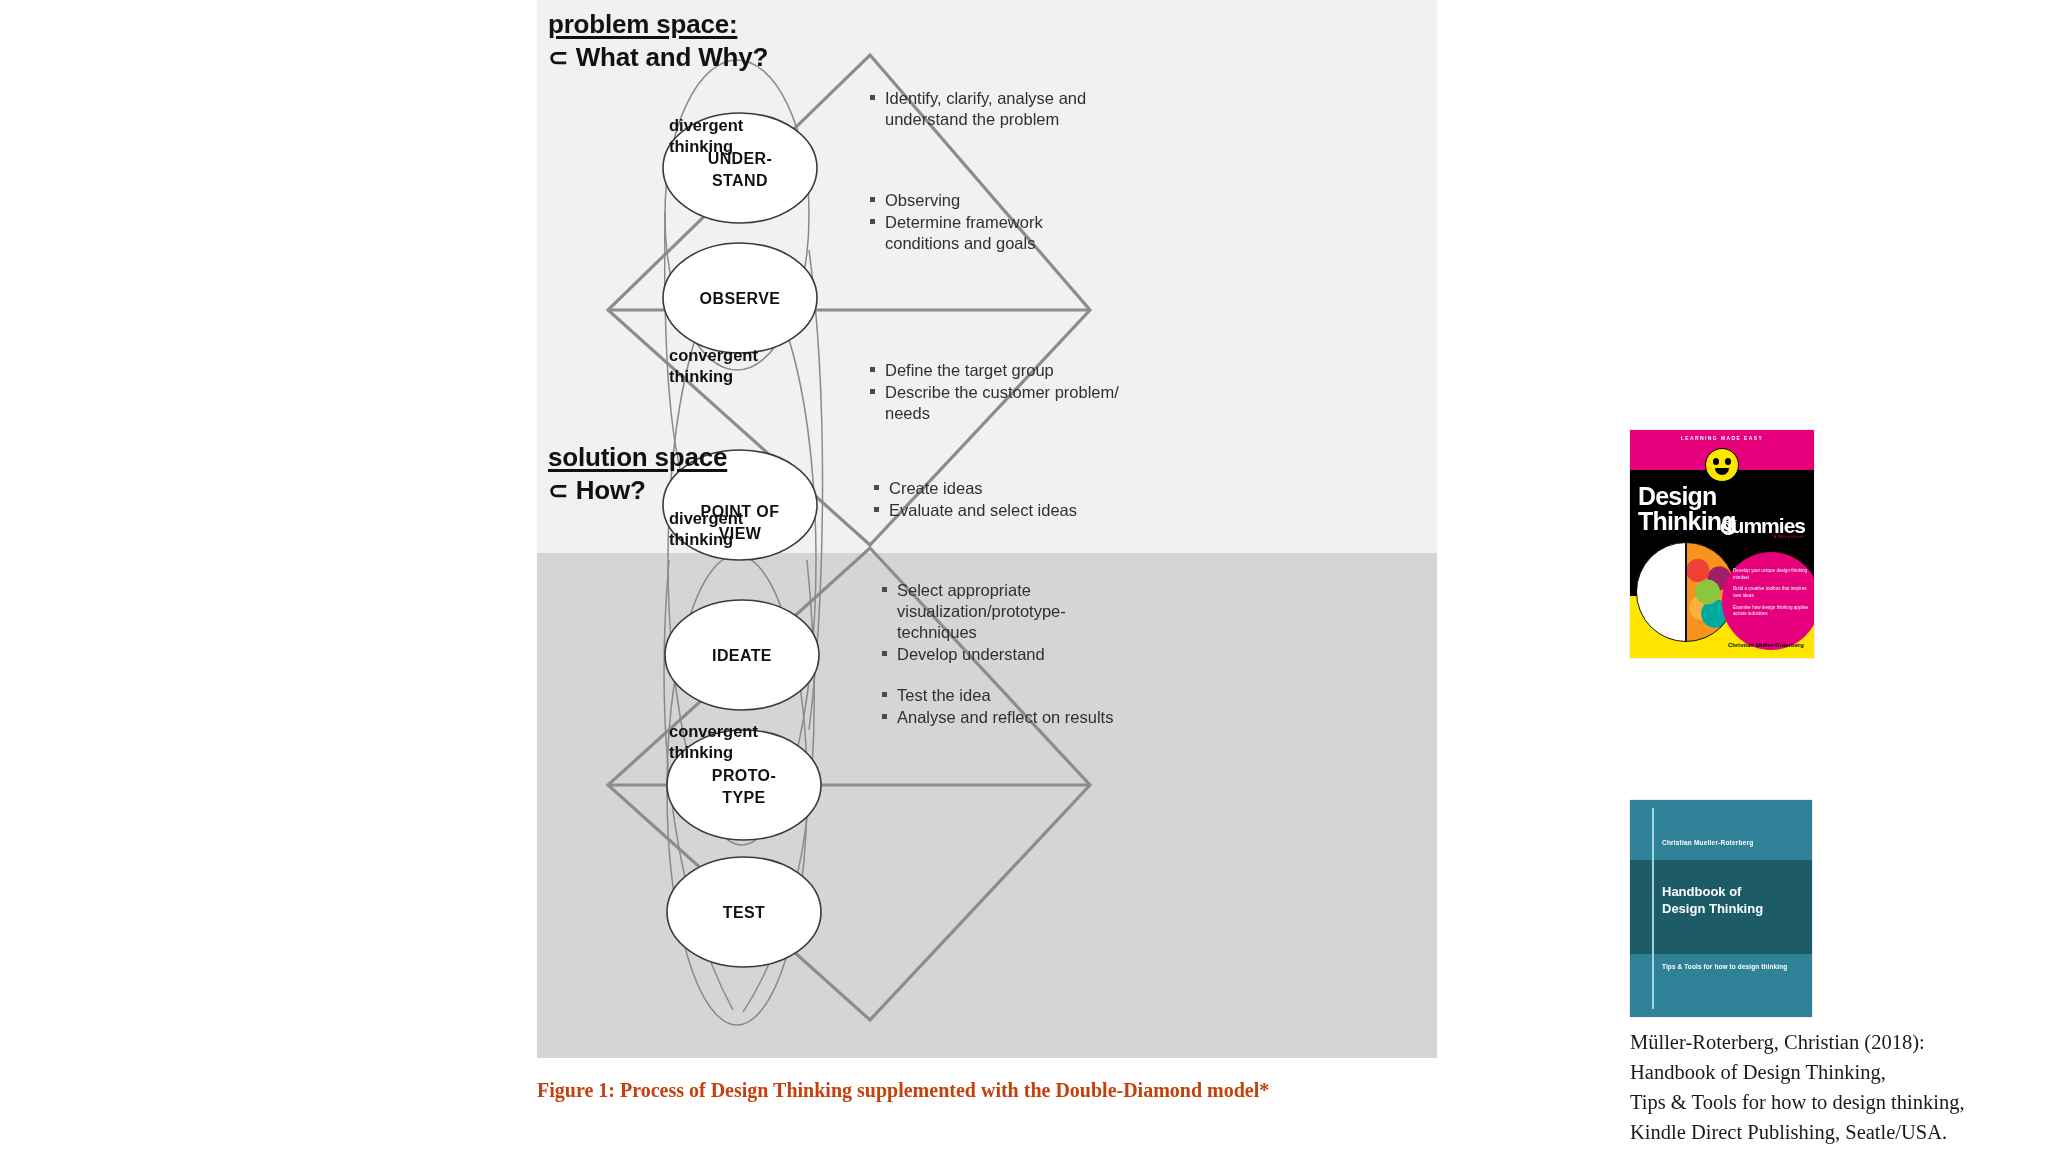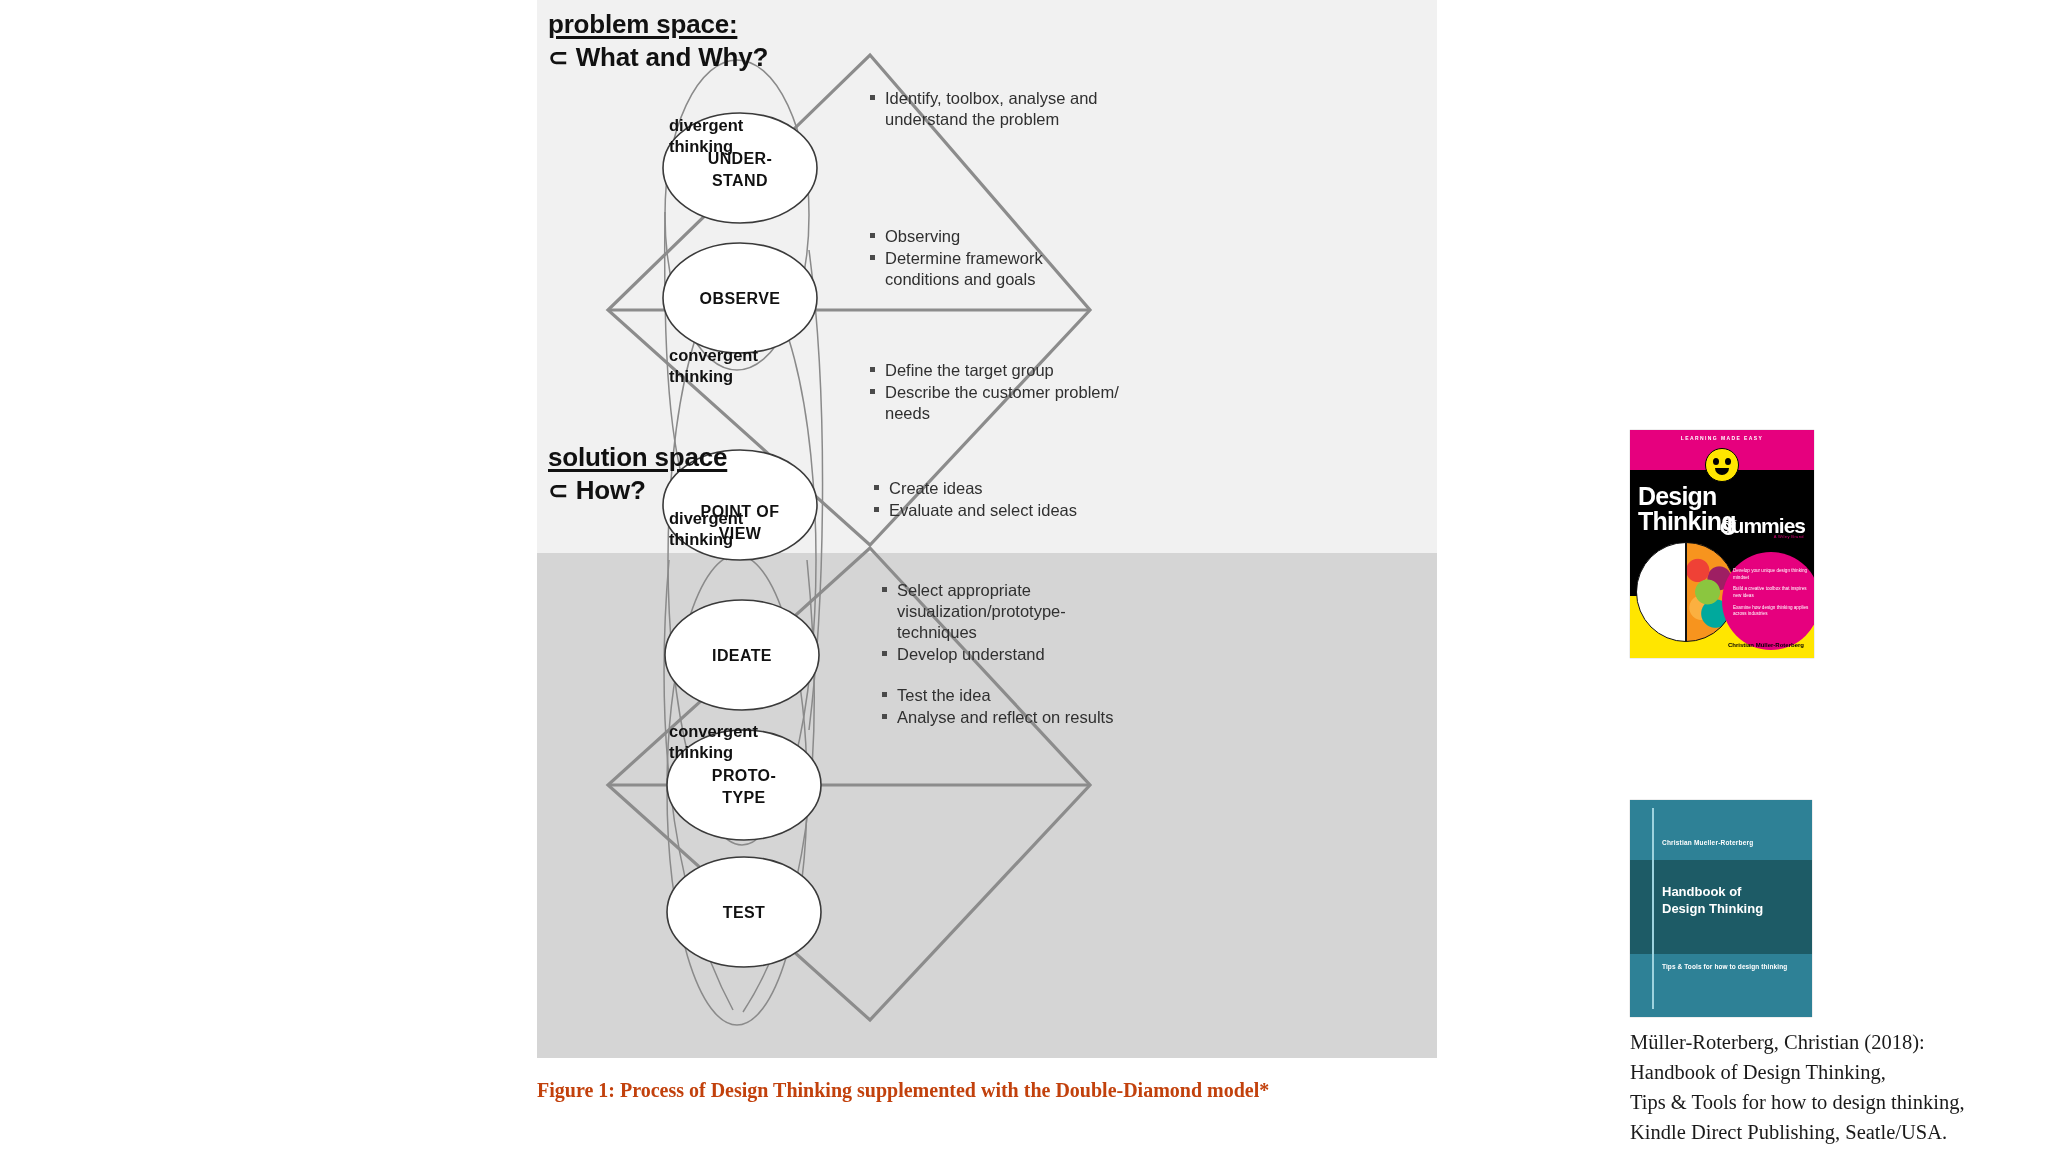--- a/index.html
+++ b/index.html
@@ -102,21 +102,21 @@
     margin-bottom:1px;
   }
   .bullet-group .bullet::before{
     content:"";
     position:absolute;
     left:0;top:7px;
     width:5px;height:5px;
     background:#4a4a4a;
   }
   #bullets-understand{left:333px;top:88px;}
-  #bullets-observe{left:333px;top:190px;margin-top:36px;}
+  #bullets-observe{left:333px;top:190px;}
   #bullets-pov{left:333px;top:360px;}
   #bullets-ideate{left:337px;top:478px;}
   #bullets-prototype{left:345px;top:580px;}
   #bullets-test{left:345px;top:685px;}
 
   
   #figure-caption{
     position:absolute;
     left:537px;top:1075px;
     width:1080px;
@@ -329,21 +329,21 @@
 STAND</div>
   <div class="stage-label" style="left:128px;top:288px;">OBSERVE</div>
   <div class="stage-label" style="left:128px;top:485px;margin-top:16px;">POINT OF
 VIEW</div>
   <div class="stage-label" style="left:130px;top:645px;">IDEATE</div>
   <div class="stage-label" style="left:132px;top:765px;">PROTO-
 TYPE</div>
   <div class="stage-label" style="left:132px;top:902px;">TEST</div>
 
   <div class="bullet-group" id="bullets-understand">
-    <div class="bullet">Identify, toolbox, analyse and understand the problem</div>
+    <div class="bullet">Identify, clarify, analyse and understand the problem</div>
   </div>
 
   <div class="bullet-group" id="bullets-observe">
     <div class="bullet">Observing</div>
     <div class="bullet">Determine framework conditions and goals</div>
   </div>
 
   <div class="bullet-group" id="bullets-ideate">
     <div class="bullet">Create ideas</div>
     <div class="bullet">Evaluate and select ideas</div>

